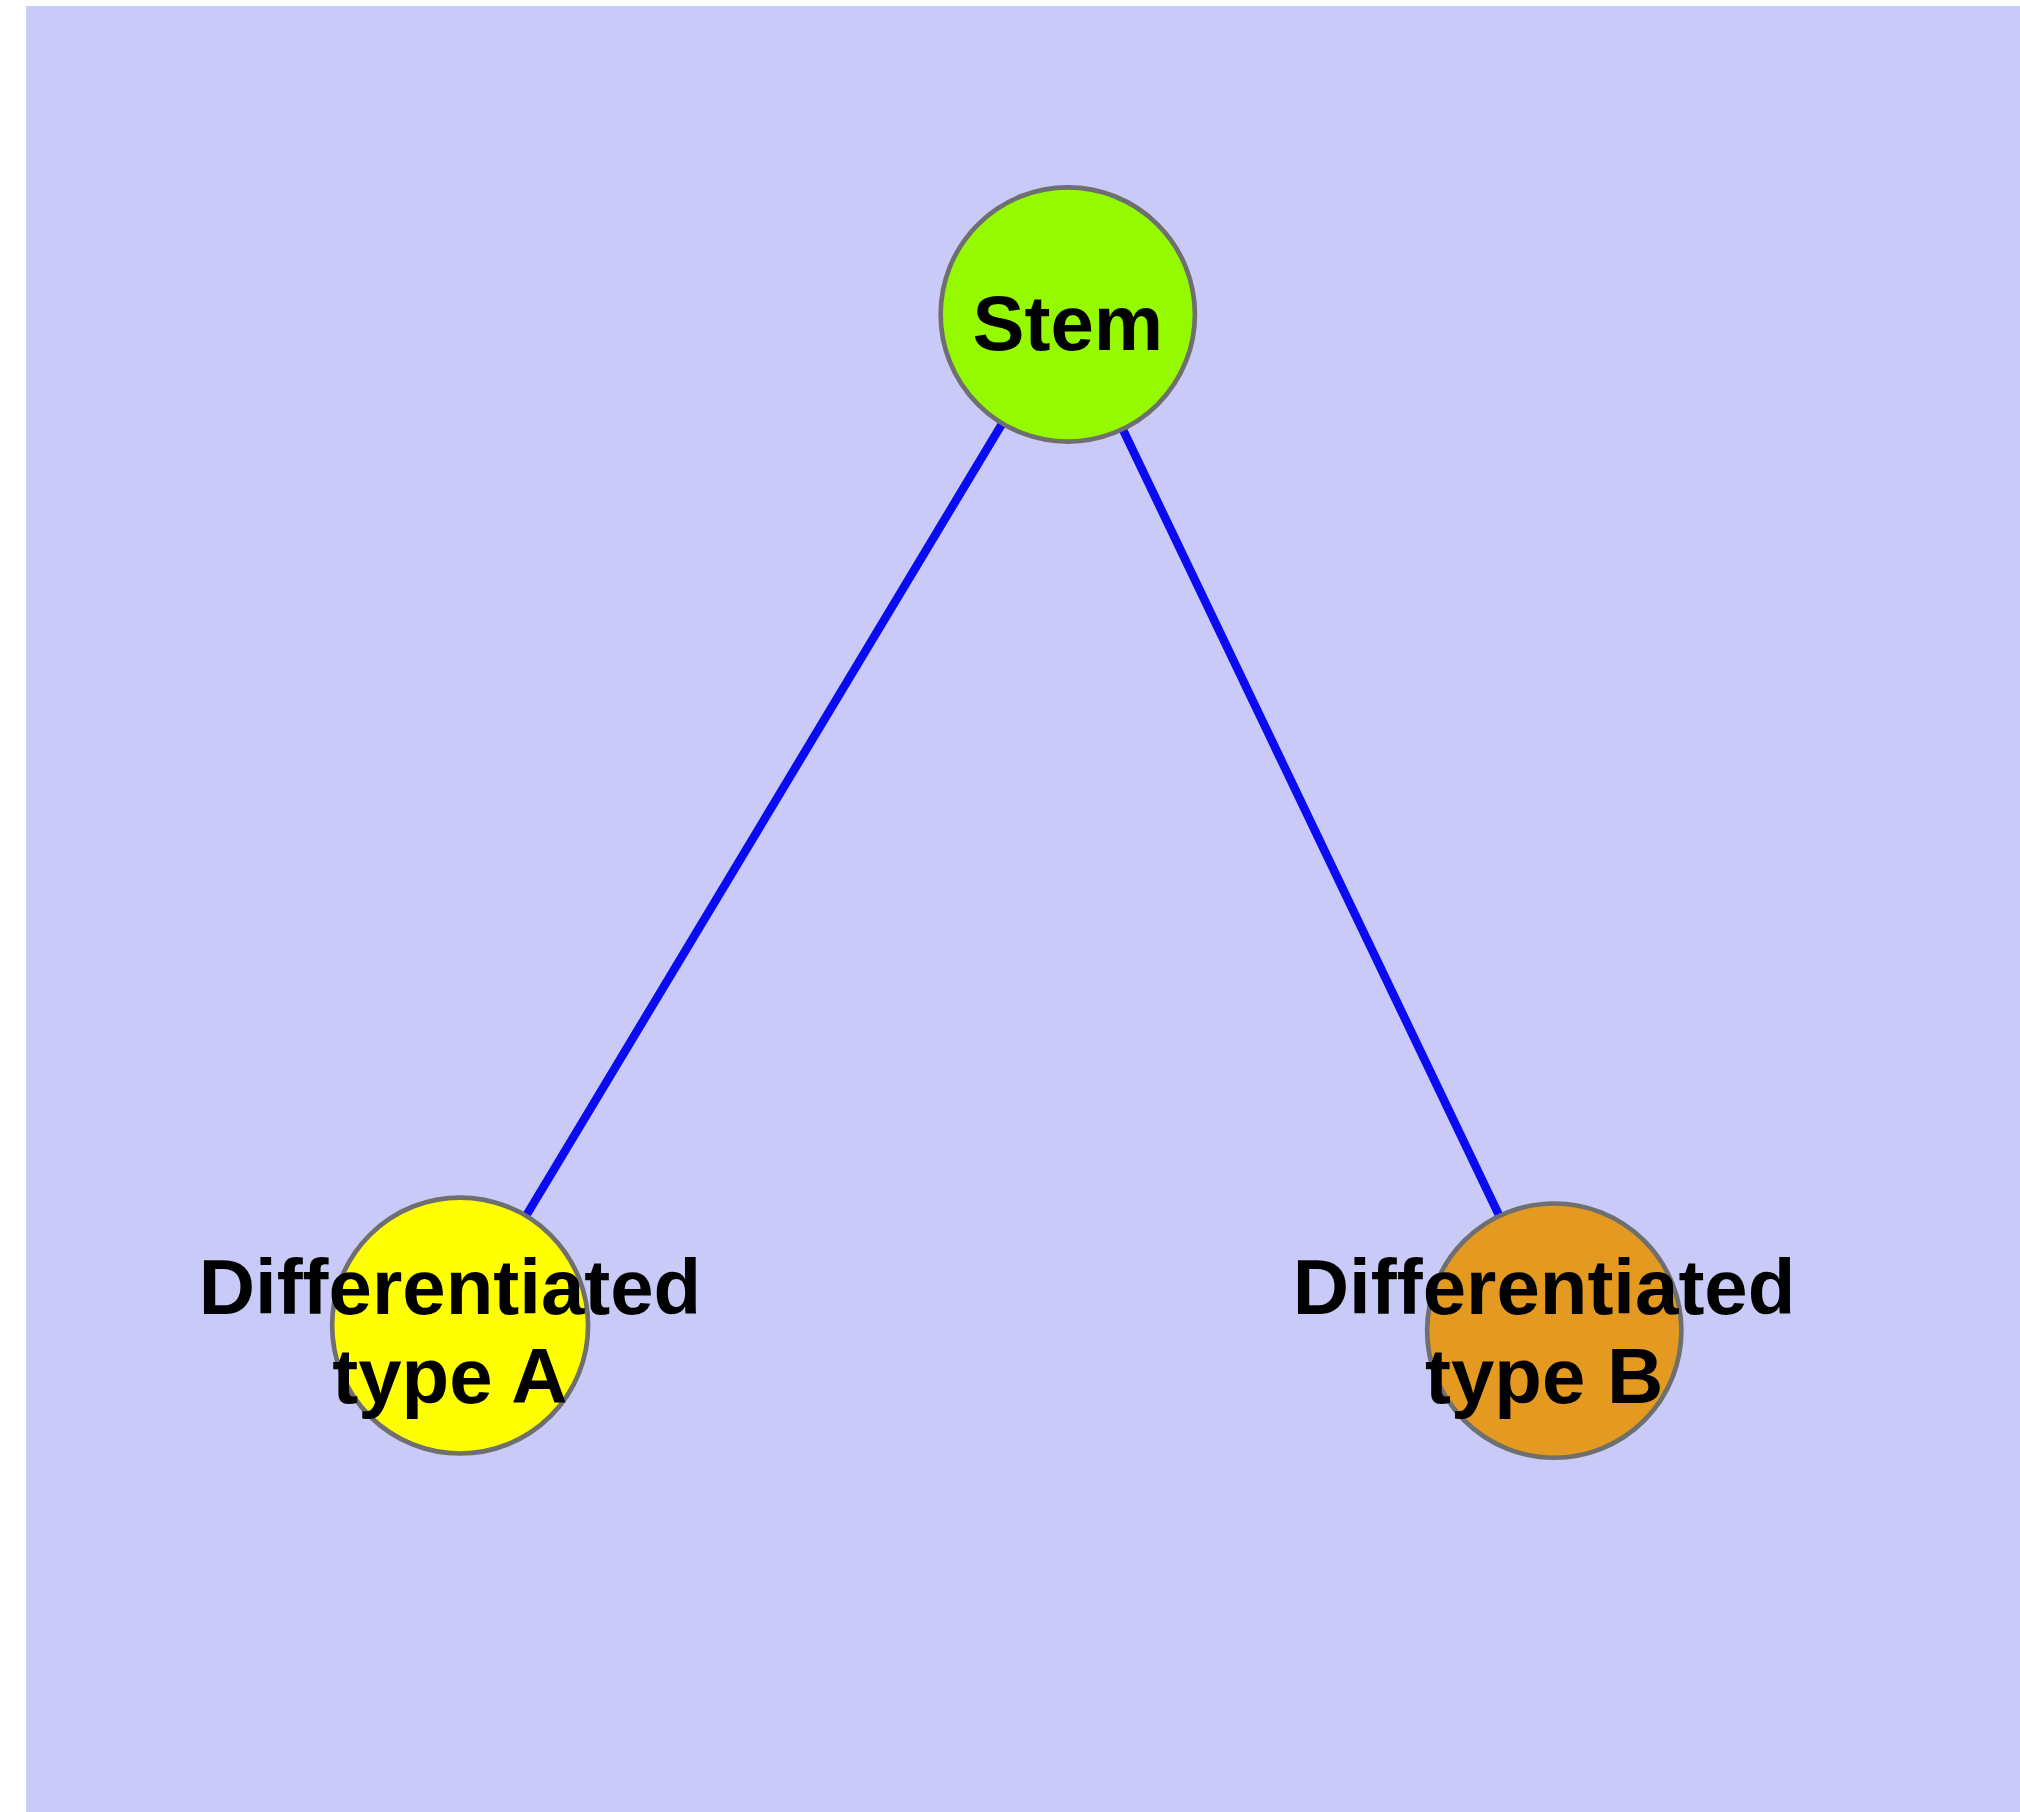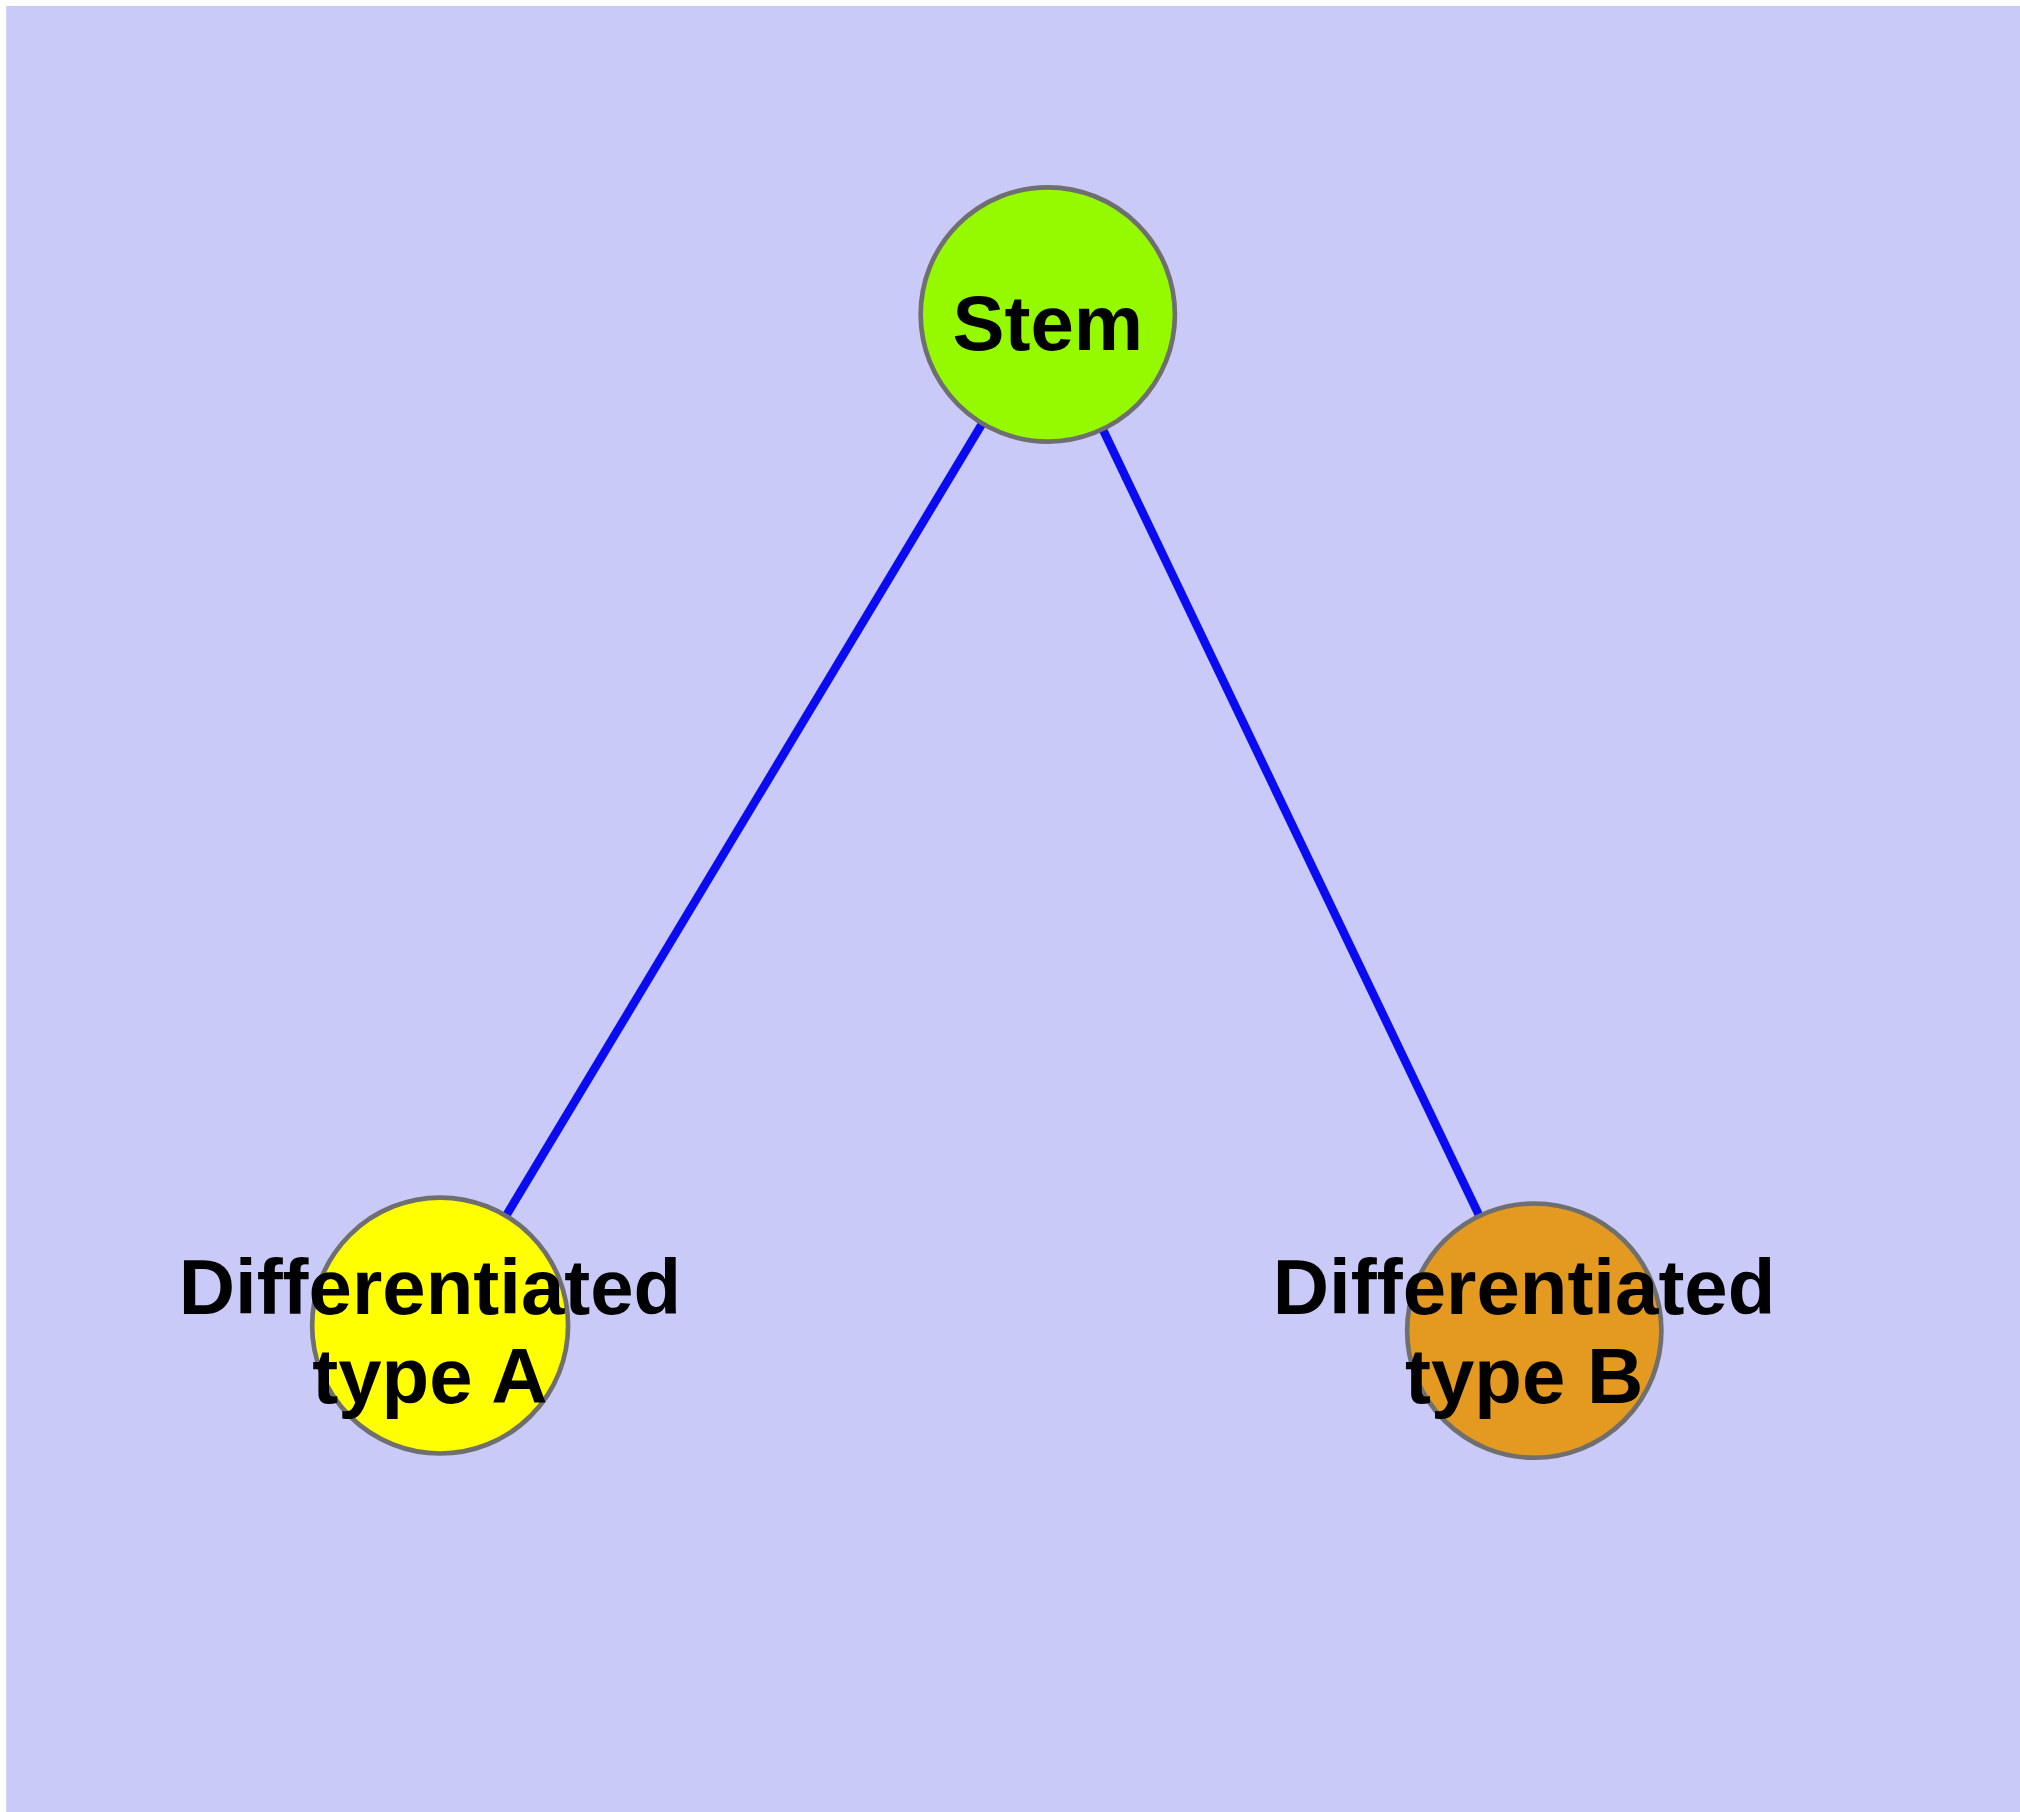--- a/index.html
+++ b/index.html
@@ -4,20 +4,21 @@
 <style>
   html, body {
     margin: 0;
     padding: 0;
     background: #ffffff;
   }
   .canvas-wrap {
     width: 1955px;
     height: 1812px;
     position: relative;
+    padding-left: 20px;
   }
   svg {
     display: block;
   }
   .edge {
     stroke-width: 10;
     stroke-linecap: butt;
   }
   .node {
     stroke-width: 5.5;

